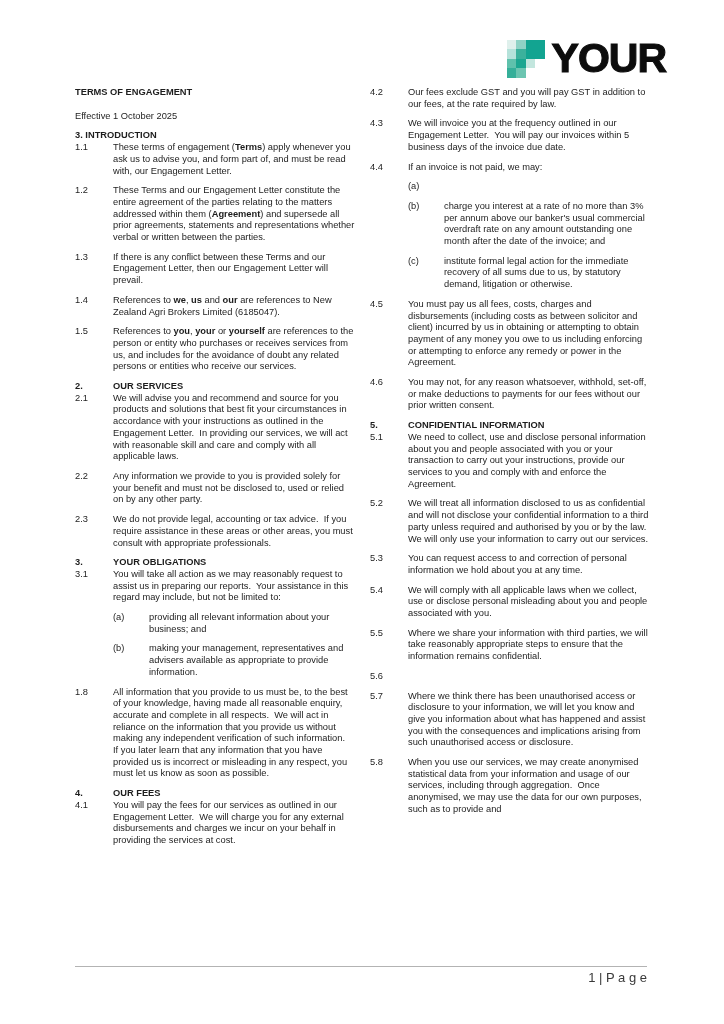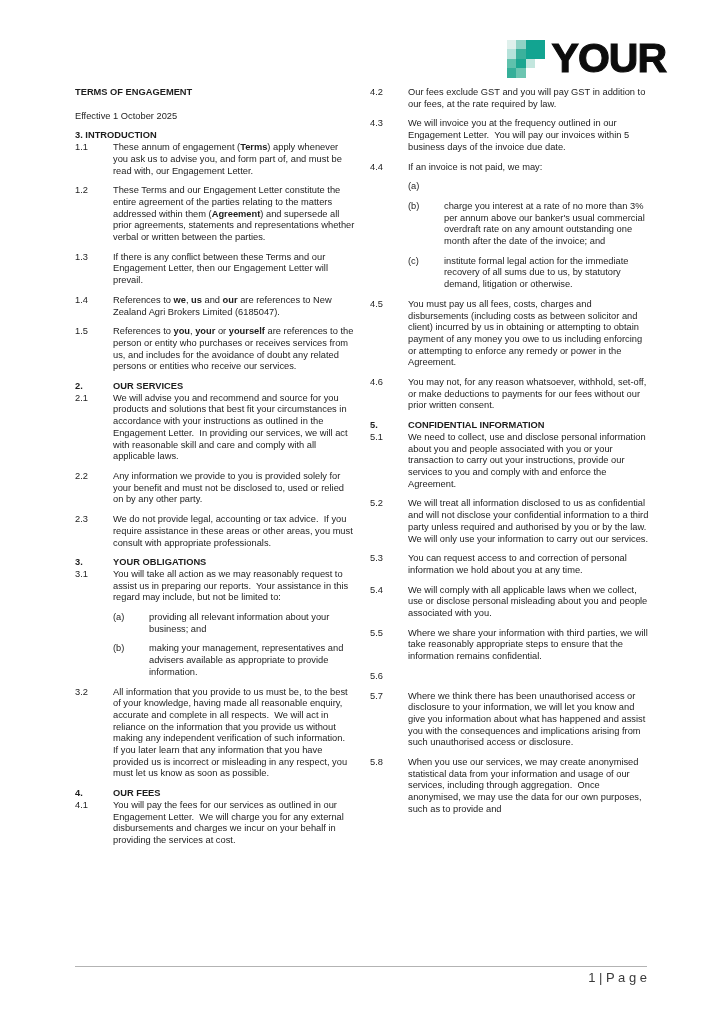--- a/index.html
+++ b/index.html
@@ -59,21 +59,21 @@
     <div class="logo-text">YOUR</div>
   </header>
 
   <main class="columns">
     <section class="col" id="col-left">
         <div class="doc-title">TERMS OF ENGAGEMENT</div>
         <div class="doc-subtitle blk">Effective 1 October 2025</div>
         <div class="h1 tight">3. INTRODUCTION</div>
         <div class="clause blk">
           <span class="num">1.1</span>
-          <span class="body"><span>These annum of engagement (</span><span class="bold">Terms</span><span>) apply whenever you ask us to advise you, and form part of, and must be read with, our Engagement Letter.</span></span>
+          <span class="body"><span>These terms of engagement (</span><span class="bold">Terms</span><span>) apply whenever you ask us to advise you, and form part of, and must be read with, our Engagement Letter.</span></span>
         </div>
         <div class="clause blk">
           <span class="num">1.2</span>
           <span class="body"><span>These Terms and our Engagement Letter constitute the entire agreement of the parties relating to the matters addressed within them (</span><span class="bold">Agreement</span><span>) and supersede all prior agreements, statements and representations whether verbal or written between the parties.</span></span>
         </div>
         <div class="clause blk">
           <span class="num">1.3</span>
           <span class="body">If there is any conflict between these Terms and our Engagement Letter, then our Engagement Letter will prevail.</span>
         </div>
         <div class="clause blk">
@@ -110,21 +110,21 @@
         </div>
         <div class="clause blk sub">
           <span class="num">(a)</span>
           <span class="body">providing all relevant information about your business; and</span>
         </div>
         <div class="clause blk sub">
           <span class="num">(b)</span>
           <span class="body">making your management, representatives and advisers available as appropriate to provide information.</span>
         </div>
         <div class="clause blk">
-          <span class="num">3.2</span>
+          <span class="num">1.8</span>
           <span class="body">All information that you provide to us must be, to the best of your knowledge, having made all reasonable enquiry, accurate and complete in all respects.  We will act in reliance on the information that you provide us without making any independent verification of such information.  If you later learn that any information that you have provided us is incorrect or misleading in any respect, you must let us know as soon as possible.</span>
         </div>
         <div class="clause tight">
           <span class="num h1">4.</span>
           <span class="body h1">OUR FEES</span>
         </div>
         <div class="clause blk">
           <span class="num">4.1</span>
           <span class="body">You will pay the fees for our services as outlined in our Engagement Letter.  We will charge you for any external disbursements and charges we incur on your behalf in providing the services at cost.</span>
         </div>

